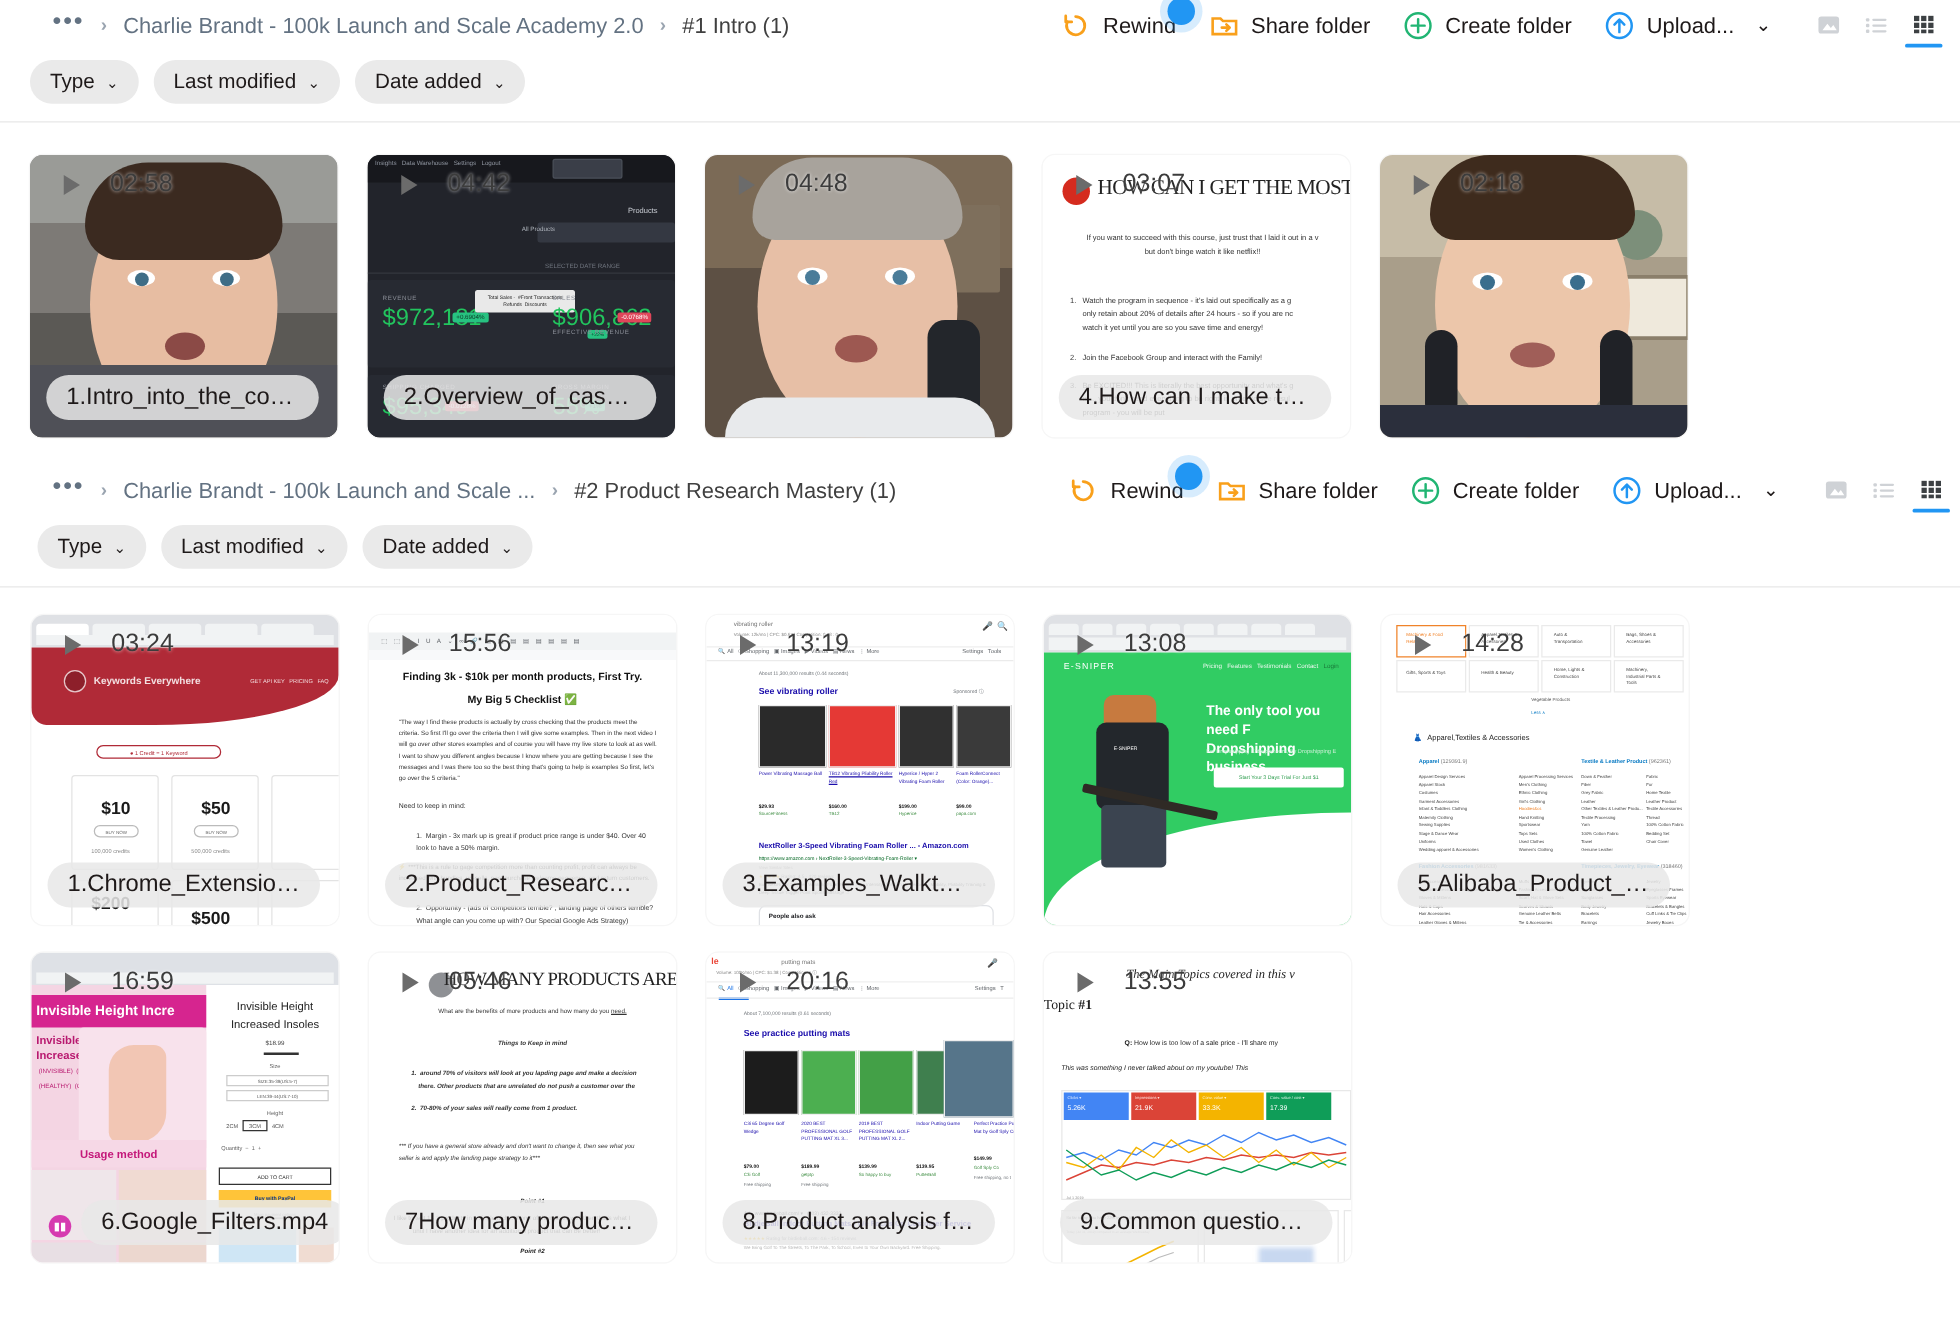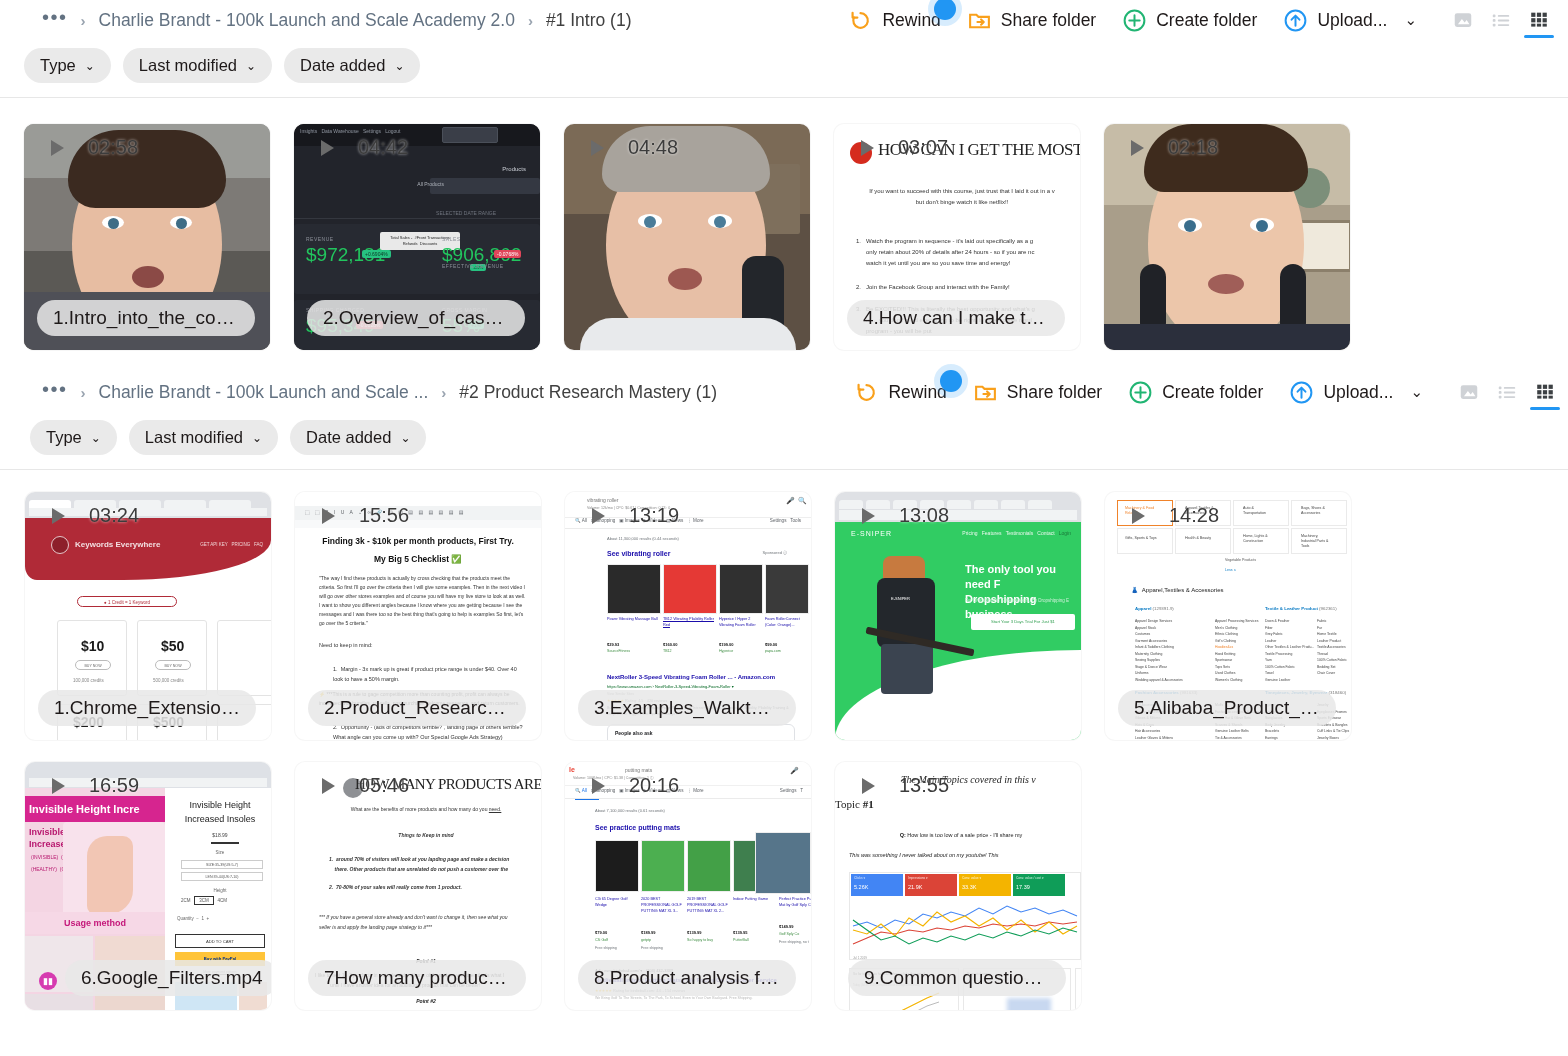--- a/index.html
+++ b/index.html
@@ -507,21 +507,21 @@
           <div style="position:absolute;left:56px;top:146px;font-size:14px;font-weight:bold;color:#1a1a1a;">$10</div>
           <div style="position:absolute;left:136px;top:146px;font-size:14px;font-weight:bold;color:#1a1a1a;">$50</div>
           <div style="position:absolute;left:50px;top:168px;width:36px;height:10px;border:1px solid #bbb;border-radius:6px;font-size:3.6px;text-align:center;line-height:10px;color:#666;">BUY NOW</div>
           <div style="position:absolute;left:130px;top:168px;width:36px;height:10px;border:1px solid #bbb;border-radius:6px;font-size:3.6px;text-align:center;line-height:10px;color:#666;">BUY NOW</div>
           <div style="position:absolute;left:48px;top:186px;font-size:4.5px;color:#888;">100,000 credits</div>
           <div style="position:absolute;left:128px;top:186px;font-size:4.5px;color:#888;">500,000 credits</div>
           <div class="sitecard" style="left:32px;top:212px;width:70px;height:74px;"></div>
           <div class="sitecard" style="left:112px;top:212px;width:70px;height:74px;"></div>
           <div class="sitecard" style="left:192px;top:212px;width:70px;height:74px;"></div>
           <div style="position:absolute;left:48px;top:222px;font-size:14px;font-weight:bold;color:#1a1a1a;">$200</div>
-          <div style="position:absolute;left:128px;top:222px;font-size:14px;font-weight:bold;color:#1a1a1a;">$500</div>
+          <div style="position:absolute;left:128px;top:234px;font-size:14px;font-weight:bold;color:#1a1a1a;">$500</div>
         </div>
         <div class="duration">
           <span class="ptri"></span>
           <span class="dtext">03:24</span>
         </div>
         <div class="namepill">1.Chrome_Extensions...</div>
       </div>
     </div>
 
     <div class="cell">

